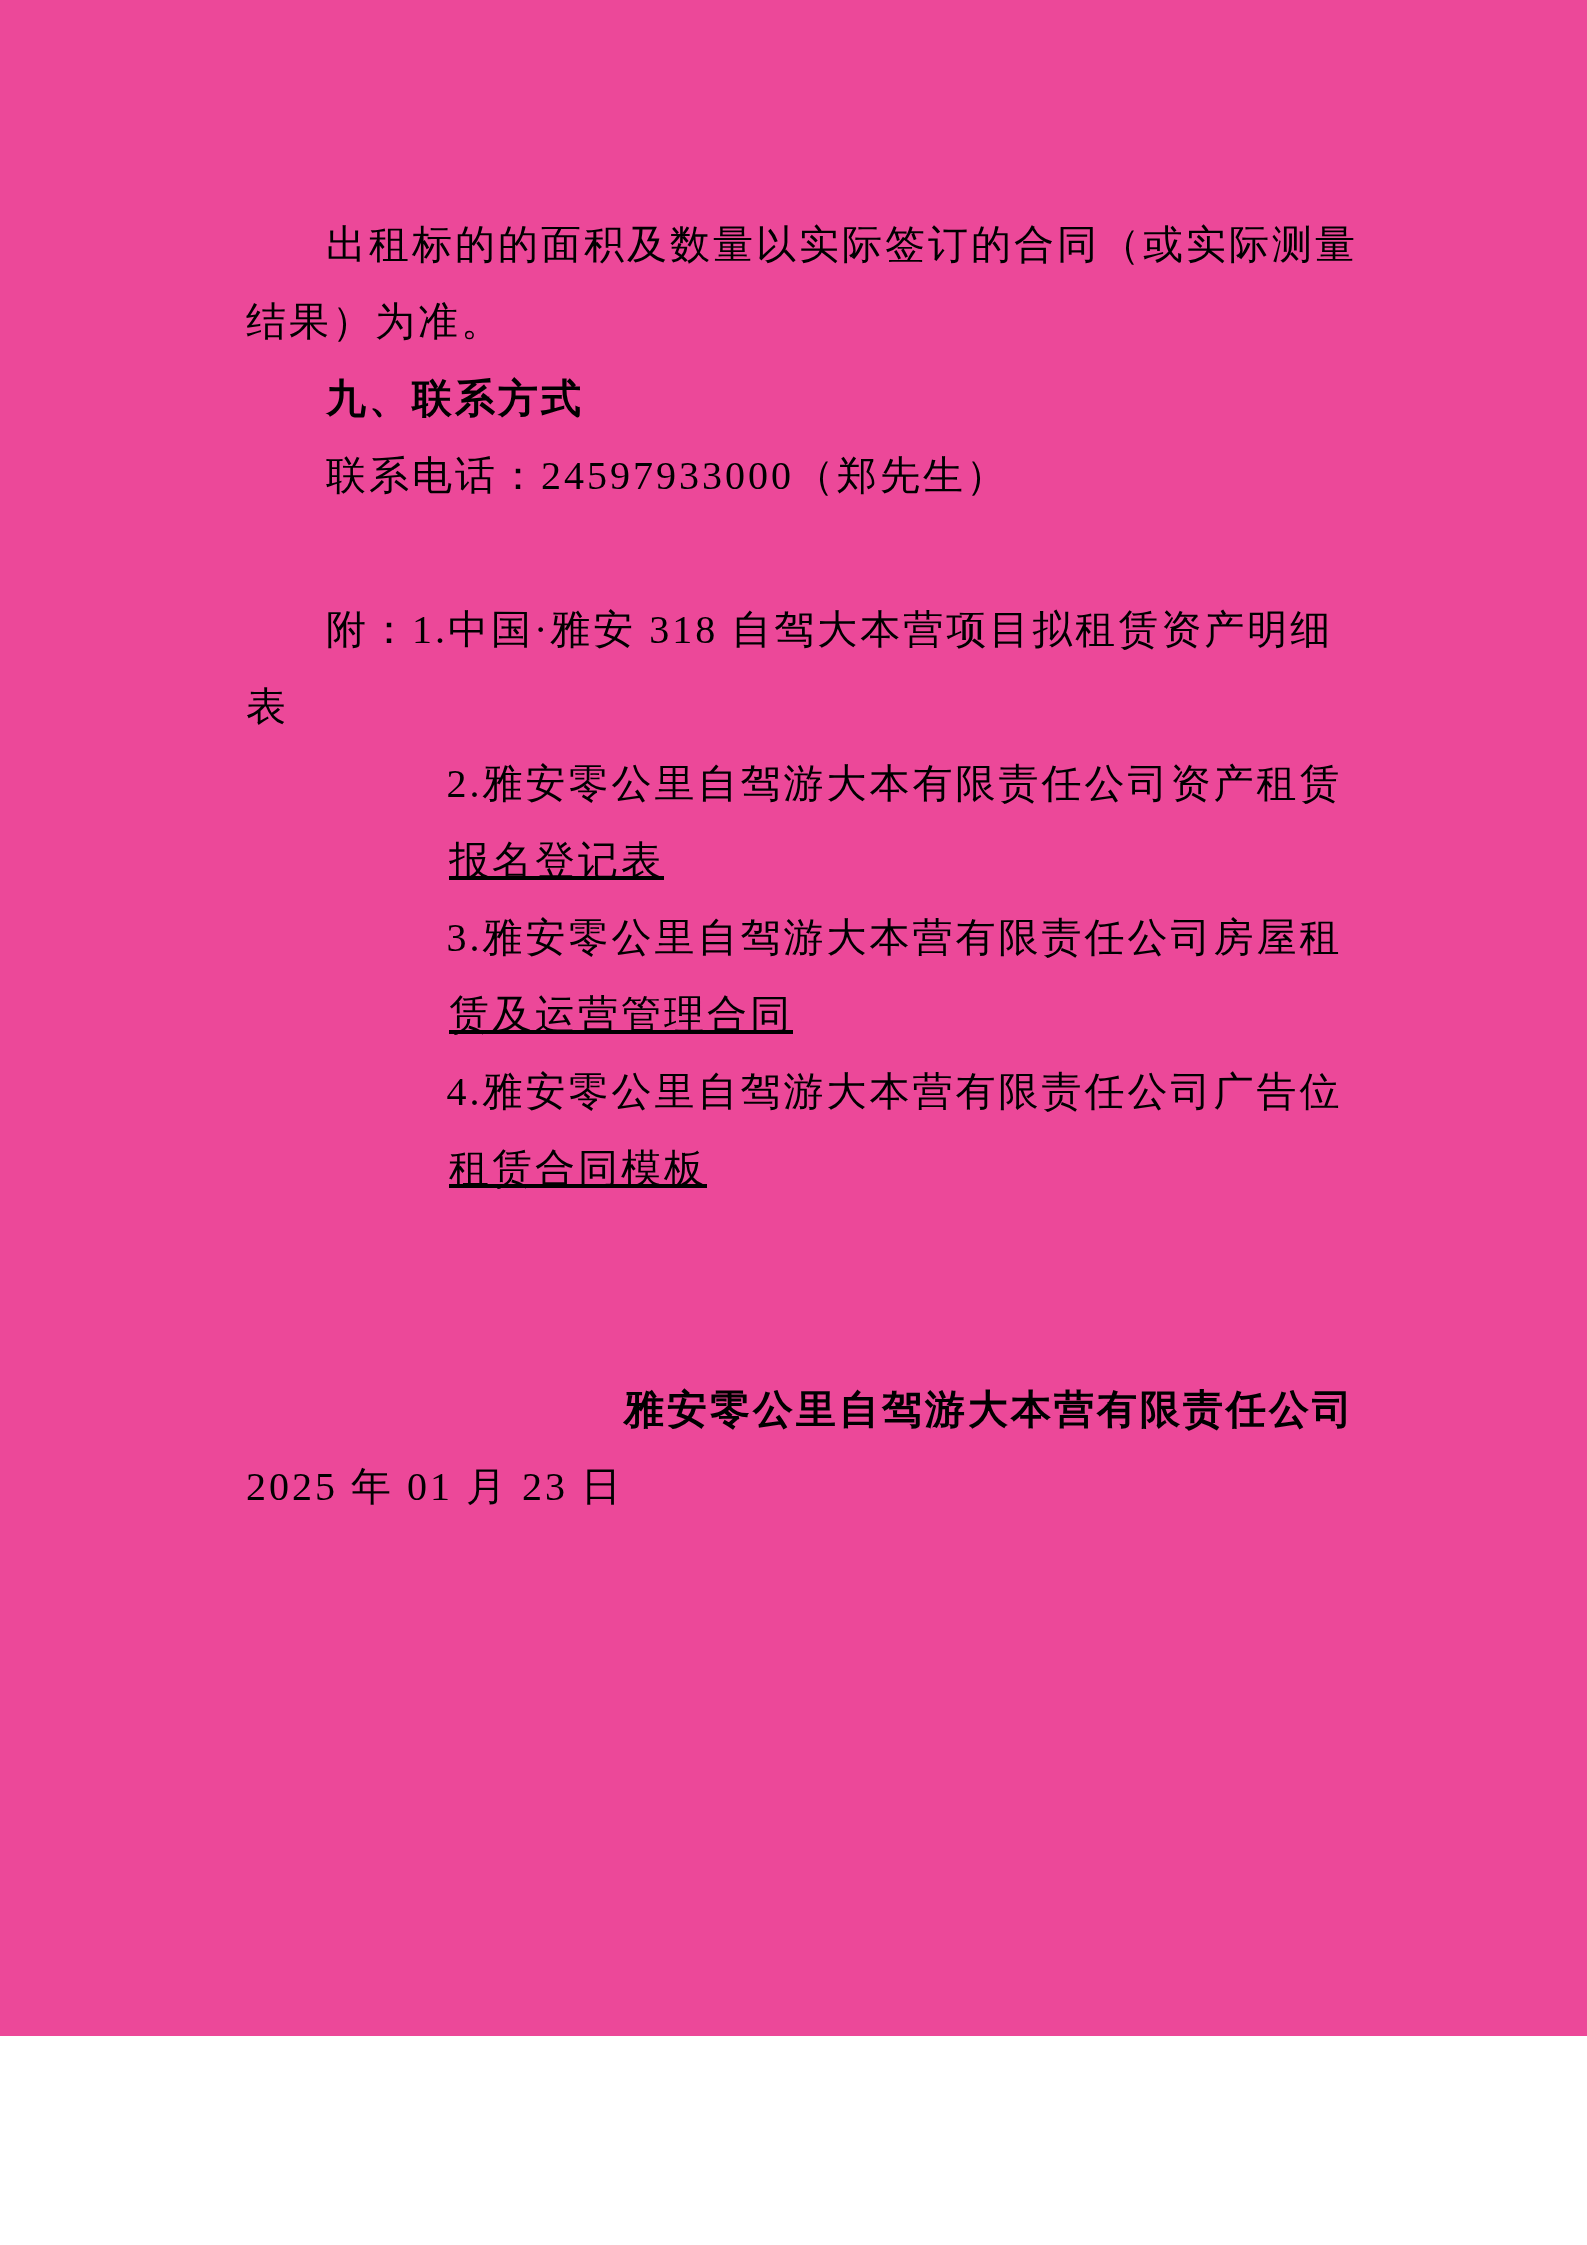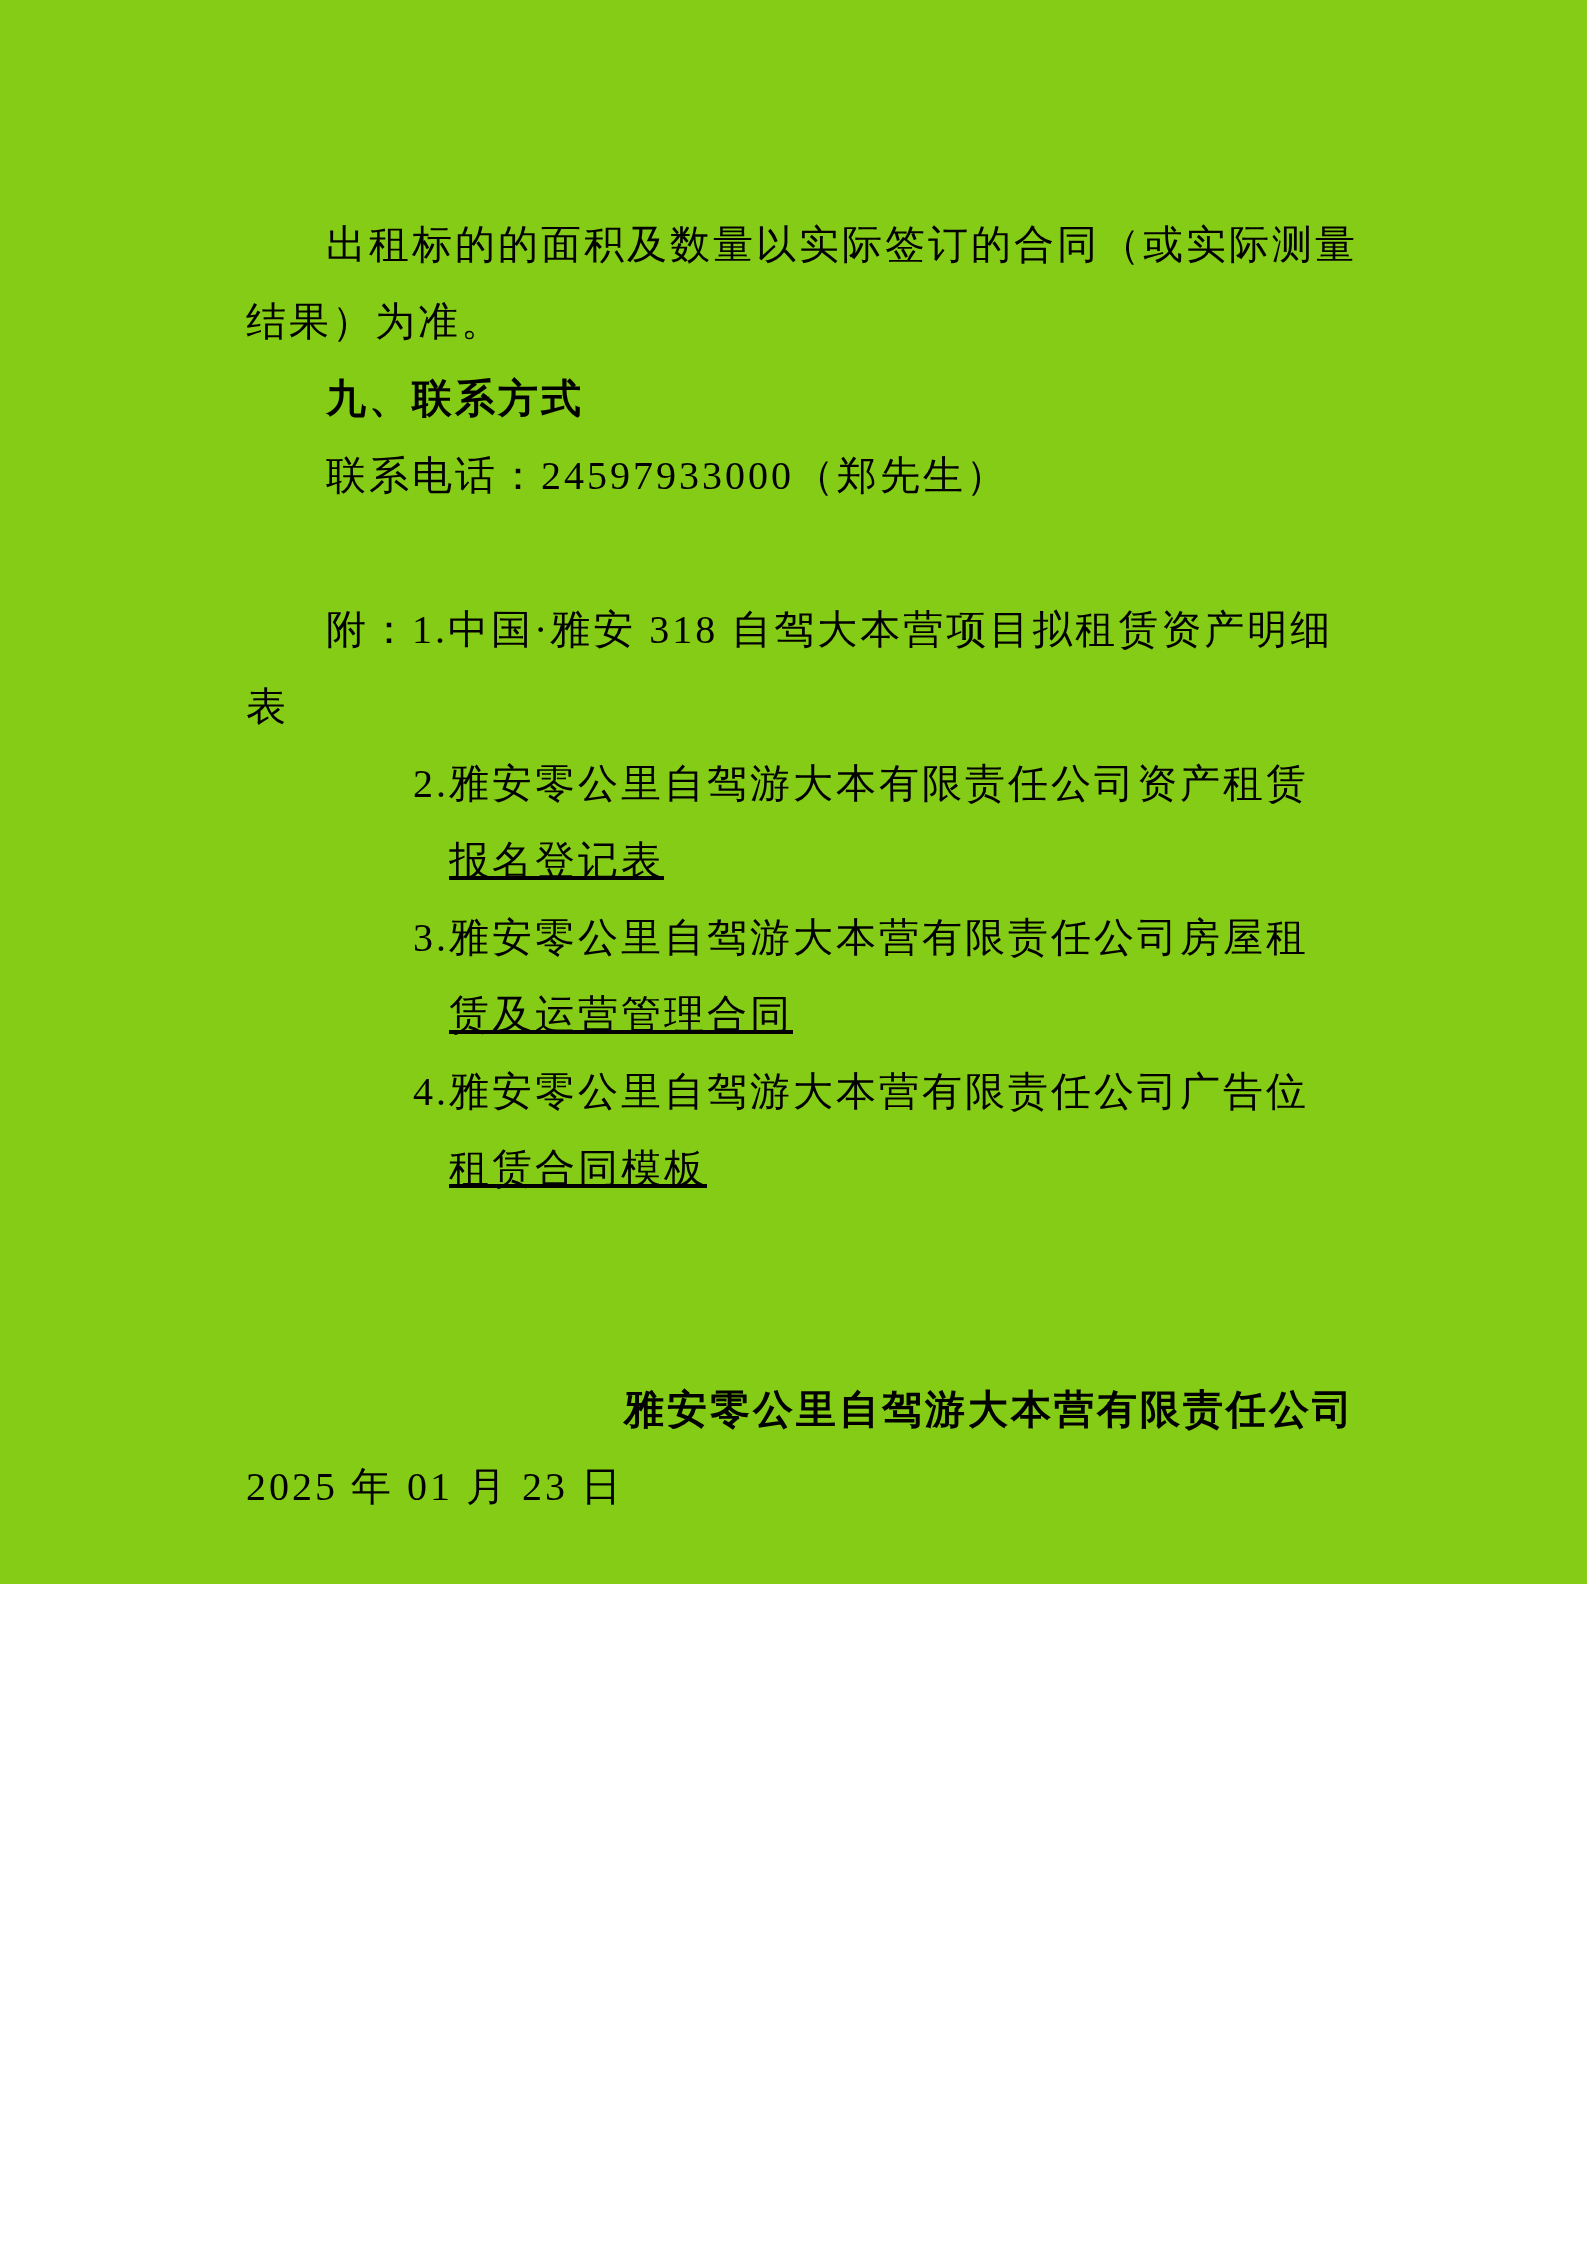--- a/index.html
+++ b/index.html
@@ -3,41 +3,41 @@
 <meta charset="utf-8">
 <style>
   html, body {
     margin: 0;
     padding: 0;
     background: #ffffff;
   }
   .page {
     position: relative;
     width: 1587px;
-    height: 1584px;
-    background: #84cc16;
+    height: 2036px;
+    background: #ec4899;
     color: #000000;
     font-family: "Liberation Serif", "DejaVu Serif", serif;
     overflow: hidden;
   }
   .content {
     position: absolute;
     left: 246px;
     top: 206px;
     width: 1130px; 
   }
   .line {
     font-size: 40px;
     line-height: 77px;
     letter-spacing: 3px;
     white-space: pre;
     min-height: 77px;
   }
   .ind-2 { padding-left: 80px; }   
-  .ind-4 { padding-left: 167px; }  
+  .ind-4 { padding-left: 167px; text-align: center; }  
   .ind-5 { padding-left: 203px; text-decoration: underline; }  
   .heading {
     font-family: "Liberation Sans", "DejaVu Sans", sans-serif;
     font-weight: bold;
   }
   .spacer { height: 77px; }
   .sig-block { margin-top: 10px; }
   .sig-company {
     text-align: right;
     padding-right: 21px;

